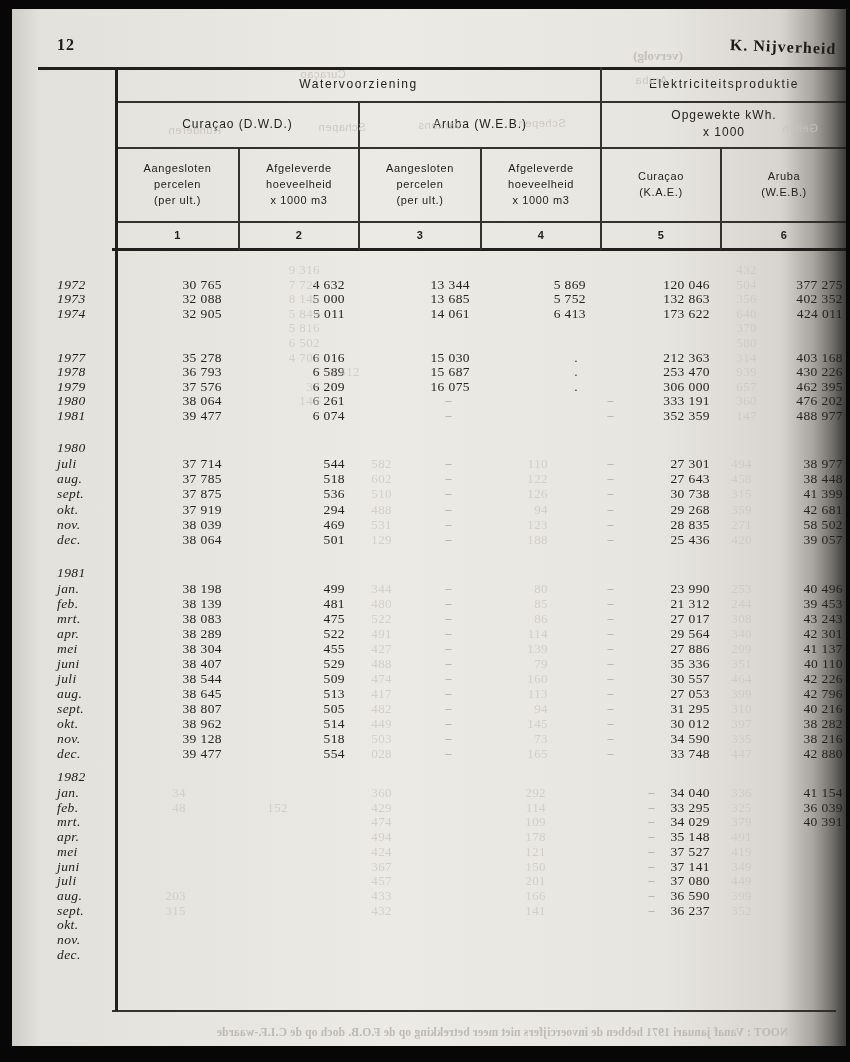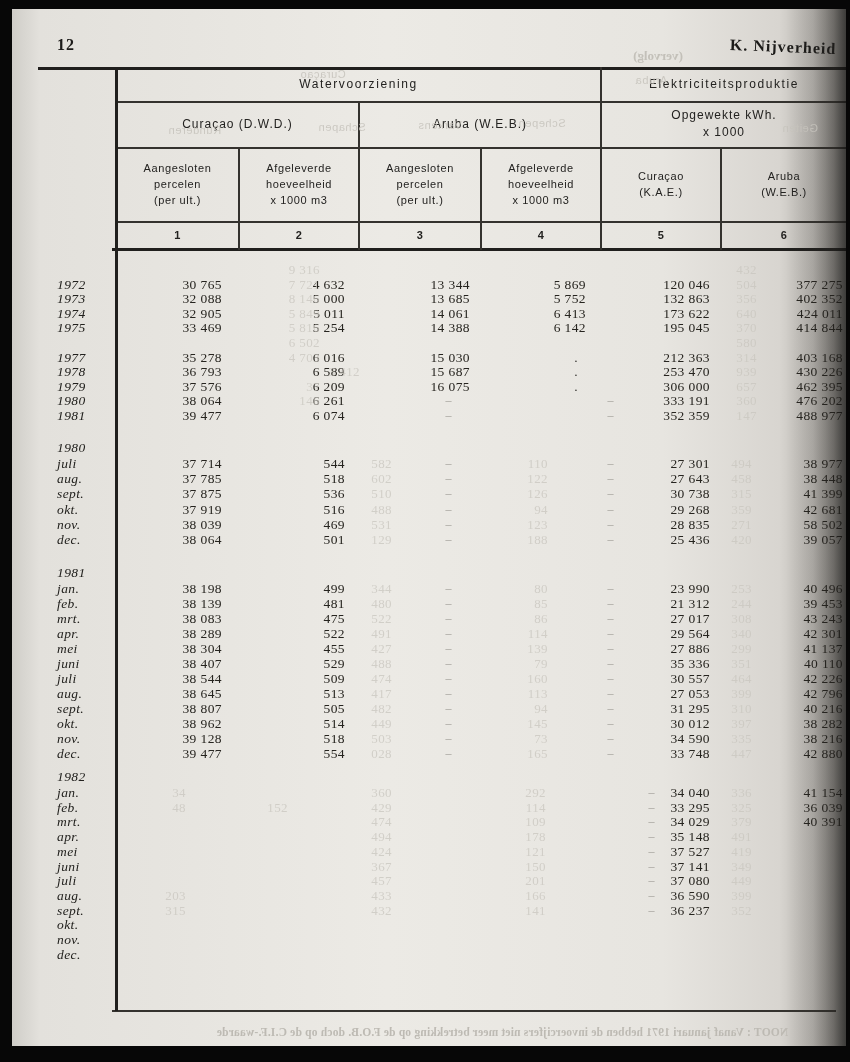--- a/index.html
+++ b/index.html
@@ -116,29 +116,20 @@
       </div>
       <div class="trow" style="top: 305.8px; height: 14.6px;">
         <div class="stub" style="top: 0px;">1974</div>
         <div class="cell" style="left: 102px;">32 905</div>
         <div class="cell" style="left: 225px;">5 011</div>
         <div class="cell" style="left: 350px;">14 061</div>
         <div class="cell" style="left: 466px;">6 413</div>
         <div class="cell" style="left: 590px;">173 622</div>
         <div class="cell" style="left: 723px;">424 011</div>
       </div>
-      <div class="trow" style="top: 320.4px; height: 14.6px;">
-        <div class="stub" style="top: 0px;">1975</div>
-        <div class="cell" style="left: 102px;">33 469</div>
-        <div class="cell" style="left: 225px;">5 254</div>
-        <div class="cell" style="left: 350px;">14 388</div>
-        <div class="cell" style="left: 466px;">6 142</div>
-        <div class="cell" style="left: 590px;">195 045</div>
-        <div class="cell" style="left: 723px;">414 844</div>
-      </div>
       <div class="trow" style="top: 349.6px; height: 14.6px;">
         <div class="stub" style="top: 0px;">1977</div>
         <div class="cell" style="left: 102px;">35 278</div>
         <div class="cell" style="left: 225px;">6 016</div>
         <div class="cell" style="left: 350px;">15 030</div>
         <div class="cell dot" style="left: 458px;">.</div>
         <div class="cell" style="left: 590px;">212 363</div>
         <div class="cell" style="left: 723px;">403 168</div>
       </div>
       <div class="trow" style="top: 364.2px; height: 14.6px;">
@@ -222,21 +213,21 @@
         <div class="cell" style="left: 102px;">37 875</div>
         <div class="cell" style="left: 225px;">536</div>
         <div class="cell dash" style="left: 332px;">–</div>
         <div class="cell dash" style="left: 494px;">–</div>
         <div class="cell" style="left: 590px;">30 738</div>
         <div class="cell" style="left: 723px;">41 399</div>
       </div>
       <div class="trow" style="top: 501.6px; height: 15.2px;">
         <div class="stub" style="top: 0px;">okt.</div>
         <div class="cell" style="left: 102px;">37 919</div>
-        <div class="cell" style="left: 225px;">516</div>
+        <div class="cell" style="left: 225px;">294</div>
         <div class="cell dash" style="left: 332px;">–</div>
         <div class="cell dash" style="left: 494px;">–</div>
         <div class="cell" style="left: 590px;">29 268</div>
         <div class="cell" style="left: 723px;">42 681</div>
       </div>
       <div class="trow" style="top: 516.8px; height: 15.2px;">
         <div class="stub" style="top: 0px;">nov.</div>
         <div class="cell" style="left: 102px;">38 039</div>
         <div class="cell" style="left: 225px;">469</div>
         <div class="cell dash" style="left: 332px;">–</div>

